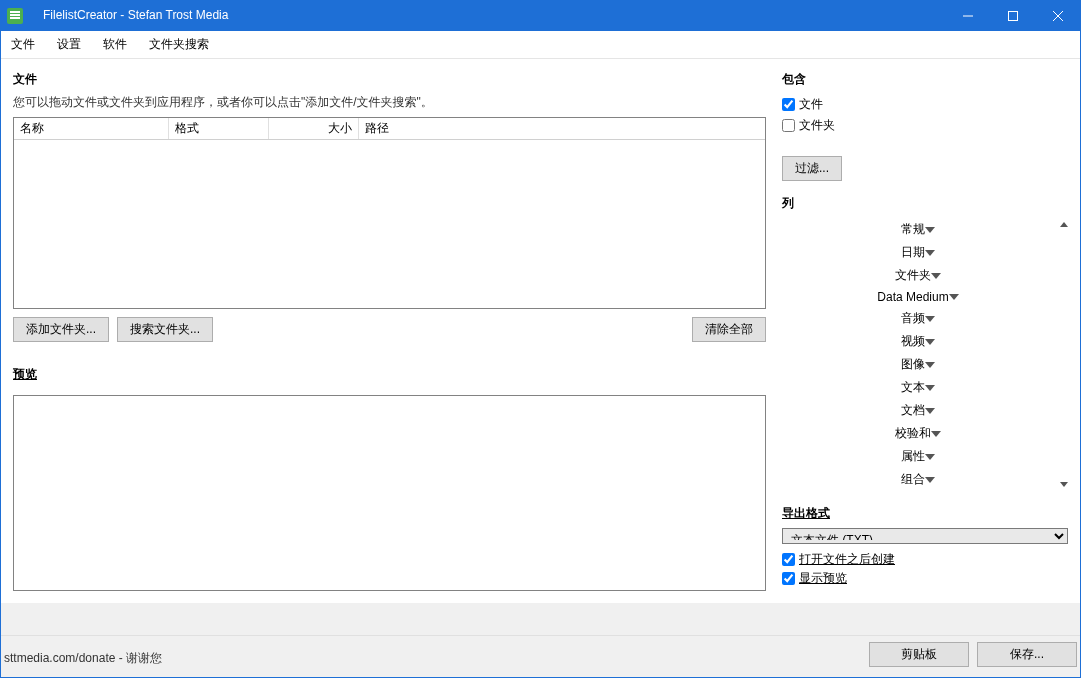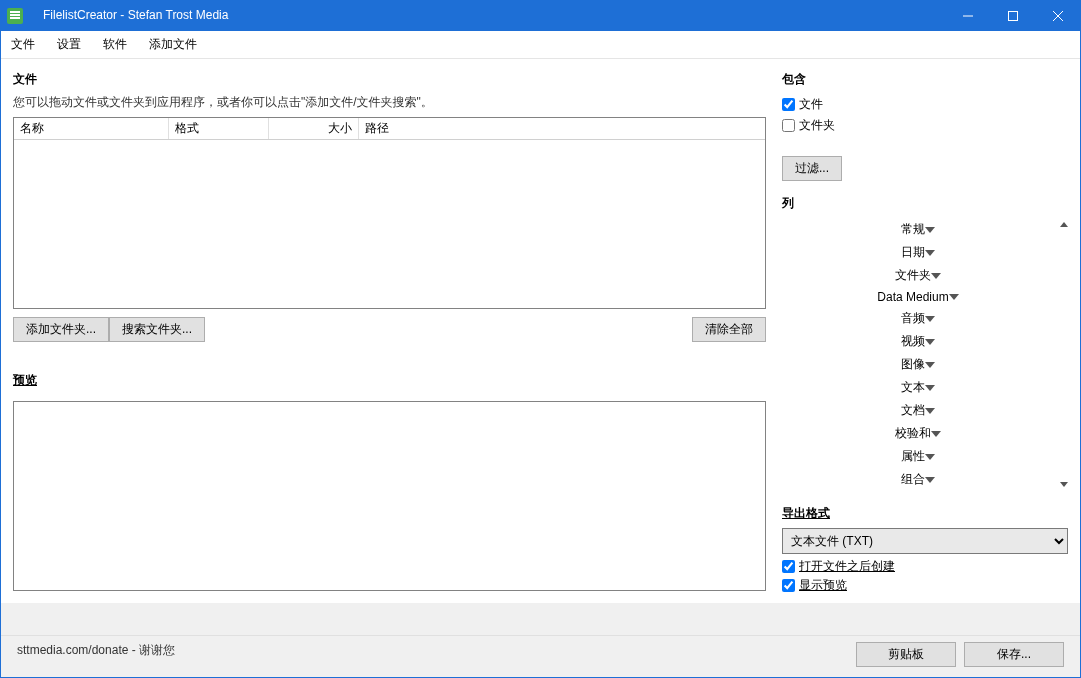--- a/index.html
+++ b/index.html
@@ -16,37 +16,37 @@
 .menu-item { padding: 2px 4px; cursor: default; }
 .content { flex: 1; display: flex; padding: 12px; gap: 16px; background: #fff; overflow: hidden; }
 .left-pane { flex: 1; display: flex; flex-direction: column; min-width: 0; }
 .right-pane { width: 286px; display: flex; flex-direction: column; }
 .section-header { font-weight: bold; margin-bottom: 6px; font-size: 12px; }
 .hint-text { margin-bottom: 6px; color: #333; }
 .file-table { border: 1px solid #828282; background: #fff; }
 .table-head { display: flex; background: #fff; border-bottom: 1px solid #d0d0d0; height: 22px; align-items: flex-start; }
 .table-head .col { padding: 2px 6px; border-right: 1px solid #e0e0e0; font-size: 12px; }
 .table-body { height: 168px; background: #fff; }
-.file-btn-row { margin-top: 8px; display: flex; }
+.file-btn-row { margin-top: 8px; display: flex; gap: 8px; }
 .file-btn-row .spacer { flex: 1; }
 .btn { background: #e1e1e1; border: 1px solid #adadad; padding: 3px 12px; font-family: inherit; font-size: 12px; min-height: 23px; cursor: default; }
-.preview-header { margin-top: 30px; text-decoration: underline; }
+.preview-header { margin-top: 24px; text-decoration: underline; }
 .preview-box { border: 1px solid #828282; background: #fff; flex: 1; margin-top: 6px; }
 .chk-row { display: flex; align-items: center; gap: 4px; margin: 2px 0; }
 .chk-row input { width: 13px; height: 13px; }
 .columns-section { margin-top: 14px; }
 .col-list { position: relative; }
 .col-item { display: flex; align-items: center; justify-content: center; padding: 3px 0 3px 0; cursor: default; }
 .col-item .drop-triangle { width: 0; height: 0; border-left: 5px solid transparent; border-right: 5px solid transparent; border-top: 6px solid #555; margin-right: 14px; }
 .scroll-arrow { width: 0; height: 0; border-left: 4px solid transparent; border-right: 4px solid transparent; position: absolute; right: 0; }
 .scroll-up { border-bottom: 5px solid #555; top: 4px; }
 .scroll-down { border-top: 5px solid #555; bottom: 4px; }
 .export-section { margin-top: 14px; text-decoration: underline; }
-.select-box { width: 100%; border: 1px solid #7a7a7a; background: #e9e9e9; padding: 3px 4px; font-family: inherit; font-size: 12px; height: 26px; }
-.statusbar { border-top: 1px solid #e0e0e0; background: #f0f0f0; display: flex; align-items: flex-start; padding: 6px 16px 10px; gap: 8px; margin-top: 32px; }
+.select-box { width: 100%; border: 1px solid #7a7a7a; background: #e9e9e9; padding: 3px 4px; font-family: inherit; font-size: 12px; height: 16px; }
+.statusbar { border-top: 1px solid #e0e0e0; background: #f0f0f0; display: flex; align-items: flex-end; padding: 6px 3px 10px; gap: 8px; margin-top: 32px; }
 .status-text { flex: 1; color: #333; }
 .status-btn { min-width: 100px; }
 svg { display: block; }
 </style>
 </head>
 <body>
 
 <div class="window">
 
   <div class="titlebar">
@@ -71,21 +71,21 @@
             <line x1="10" y1="0" x2="0" y2="10" stroke="#fff" stroke-width="1"></line>
           </svg>
       </div>
     </div>
   </div>
 
   <div class="menubar">
     <span class="menu-item">文件</span>
     <span class="menu-item">设置</span>
     <span class="menu-item">软件</span>
-    <span class="menu-item">添加文件</span>
+    <span class="menu-item">文件夹搜索</span>
   </div>
 
   <div class="content">
     <div class="left-pane">
       <div class="section-header">文件</div>
       <div class="hint-text">您可以拖动文件或文件夹到应用程序，或者你可以点击"添加文件/文件夹搜索"。</div>
       <div class="file-table">
         <div class="table-head">
           <div class="col" style="width:155px">名称</div>
           <div class="col" style="width:100px">格式</div>

